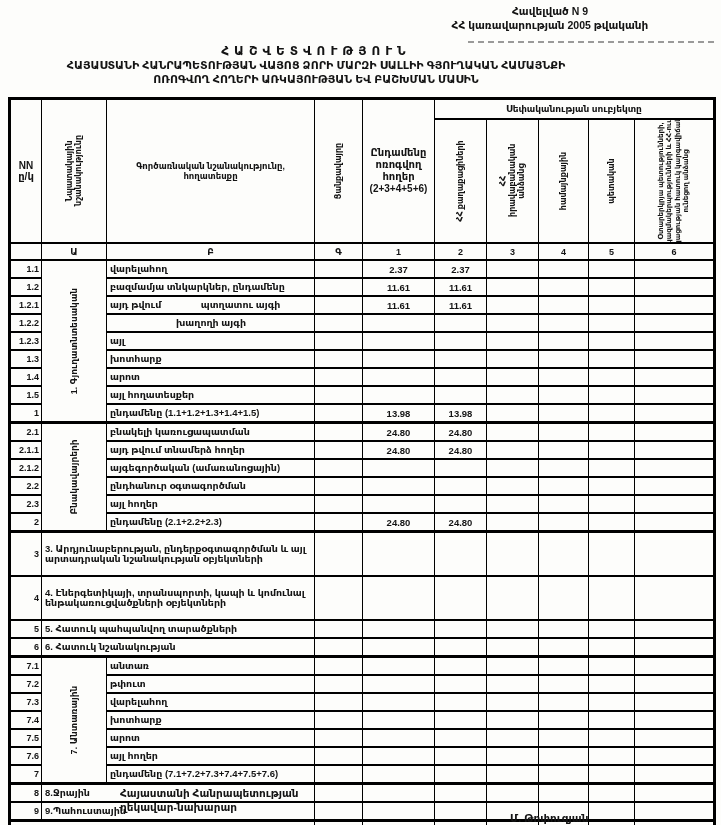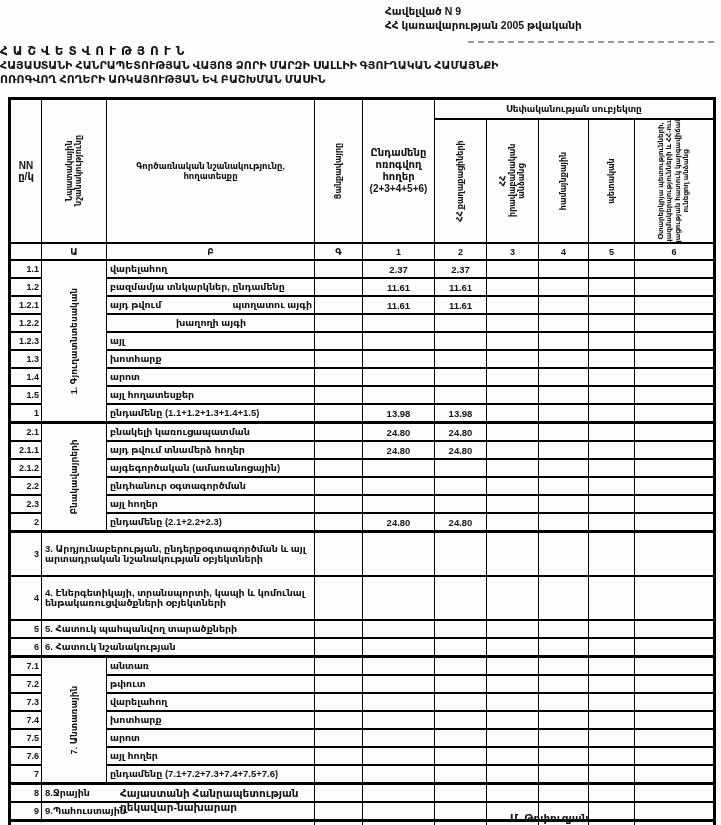--- a/index.html
+++ b/index.html
@@ -4,24 +4,24 @@
 <style>
   html,body{margin:0;padding:0;}
   body{
     width:721px;height:825px;position:relative;
     background:#fdfdfb;color:#141414;
     font-family:"Liberation Sans","DejaVu Sans",sans-serif;
     font-weight:bold;
     -webkit-font-smoothing:none;
   }
   
-  .annex{position:absolute;top:5px;left:385px;width:330px;
+  .annex{position:absolute;top:5px;left:385px;width:330px;text-align:center;
          font-size:10.5px;line-height:1.3;}
   
-  .titles{position:absolute;top:44px;left:0;width:632px;line-height:1.25;}
+  .titles{position:absolute;top:44px;left:0;width:632px;text-align:center;line-height:1.25;}
   .t1{font-size:12px;letter-spacing:5px;}
   .t2,.t3{font-size:11px;}
   .scan-dots{position:absolute;top:41px;left:468px;width:246px;border-top:2px dashed #4a4a4a;opacity:.55;}
   
   table{position:absolute;top:97px;left:8px;width:705px;border-collapse:collapse;
         table-layout:fixed;border:3px solid #000;}
   th,td{border:1px solid #000;border-top-width:2px;border-bottom-width:2px;
         padding:0 2px;overflow:hidden;}
   thead th{font-weight:bold;vertical-align:middle;text-align:center;}
   .nnh{font-size:10px;}
@@ -33,21 +33,21 @@
   .rot{position:absolute;left:50%;top:50%;transform:translate(-50%,-50%) rotate(-90deg);
        text-align:center;font-size:8px;line-height:1.15;font-weight:bold;}
   .w70{width:70px;} .w72{width:72px;} .w128{width:128px;font-size:7px;line-height:1.2;}
   .one{white-space:nowrap;width:130px;}
   tr.letters td{height:15px;font-size:9px;text-align:center;padding:0;}
   tbody td{height:16px;font-size:9.5px;vertical-align:middle;}
   td.nn{text-align:right;font-size:9px;}
   td.lbl{text-align:left;padding-left:3px;line-height:1.08;margin-top:48px;}
   td.lbl.ctr{text-align:center;}
   .lblflex{display:flex;}
-  .lblflex .mid{flex:1;text-align:right;padding-left:8px;}
+  .lblflex .mid{flex:1;text-align:center;padding-left:8px;}
   td.val{text-align:center;}
   td.vgroup{position:relative;padding:0;}
   td.vgroup .rot{font-size:9px;white-space:nowrap;}
   tr.tall td{height:42px;}
   tr.sep td{border-top-width:3px;}
   tfoot td{height:22px;font-size:9.5px;border-top-width:3px;}
   tfoot td.tlbl{text-align:center;}
   tfoot td.val{text-align:center;}
   
   .sig{position:absolute;top:787px;left:120px;font-size:10.5px;line-height:1.3;}

